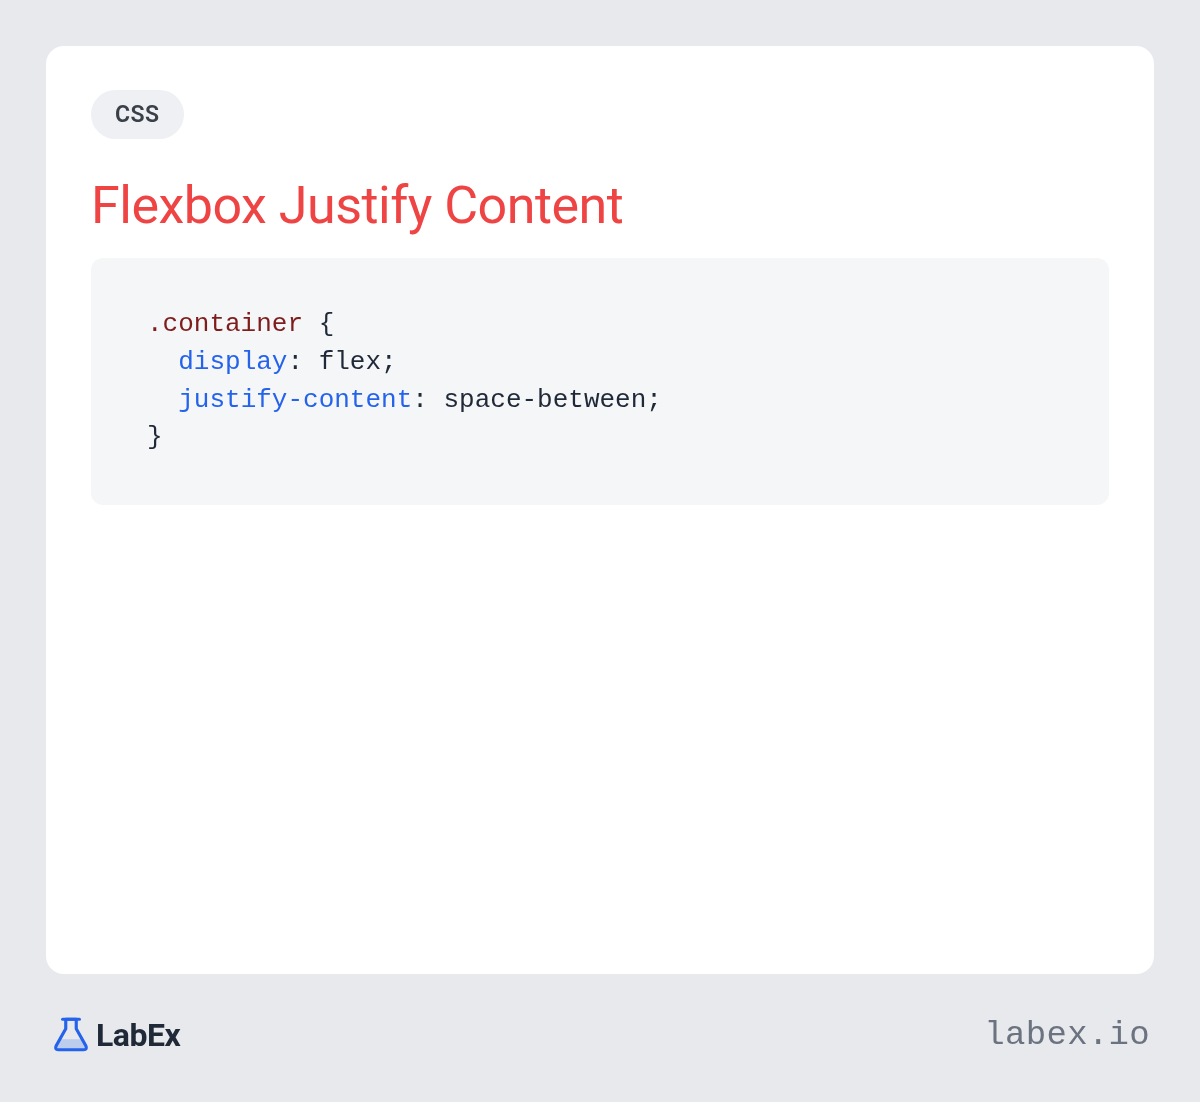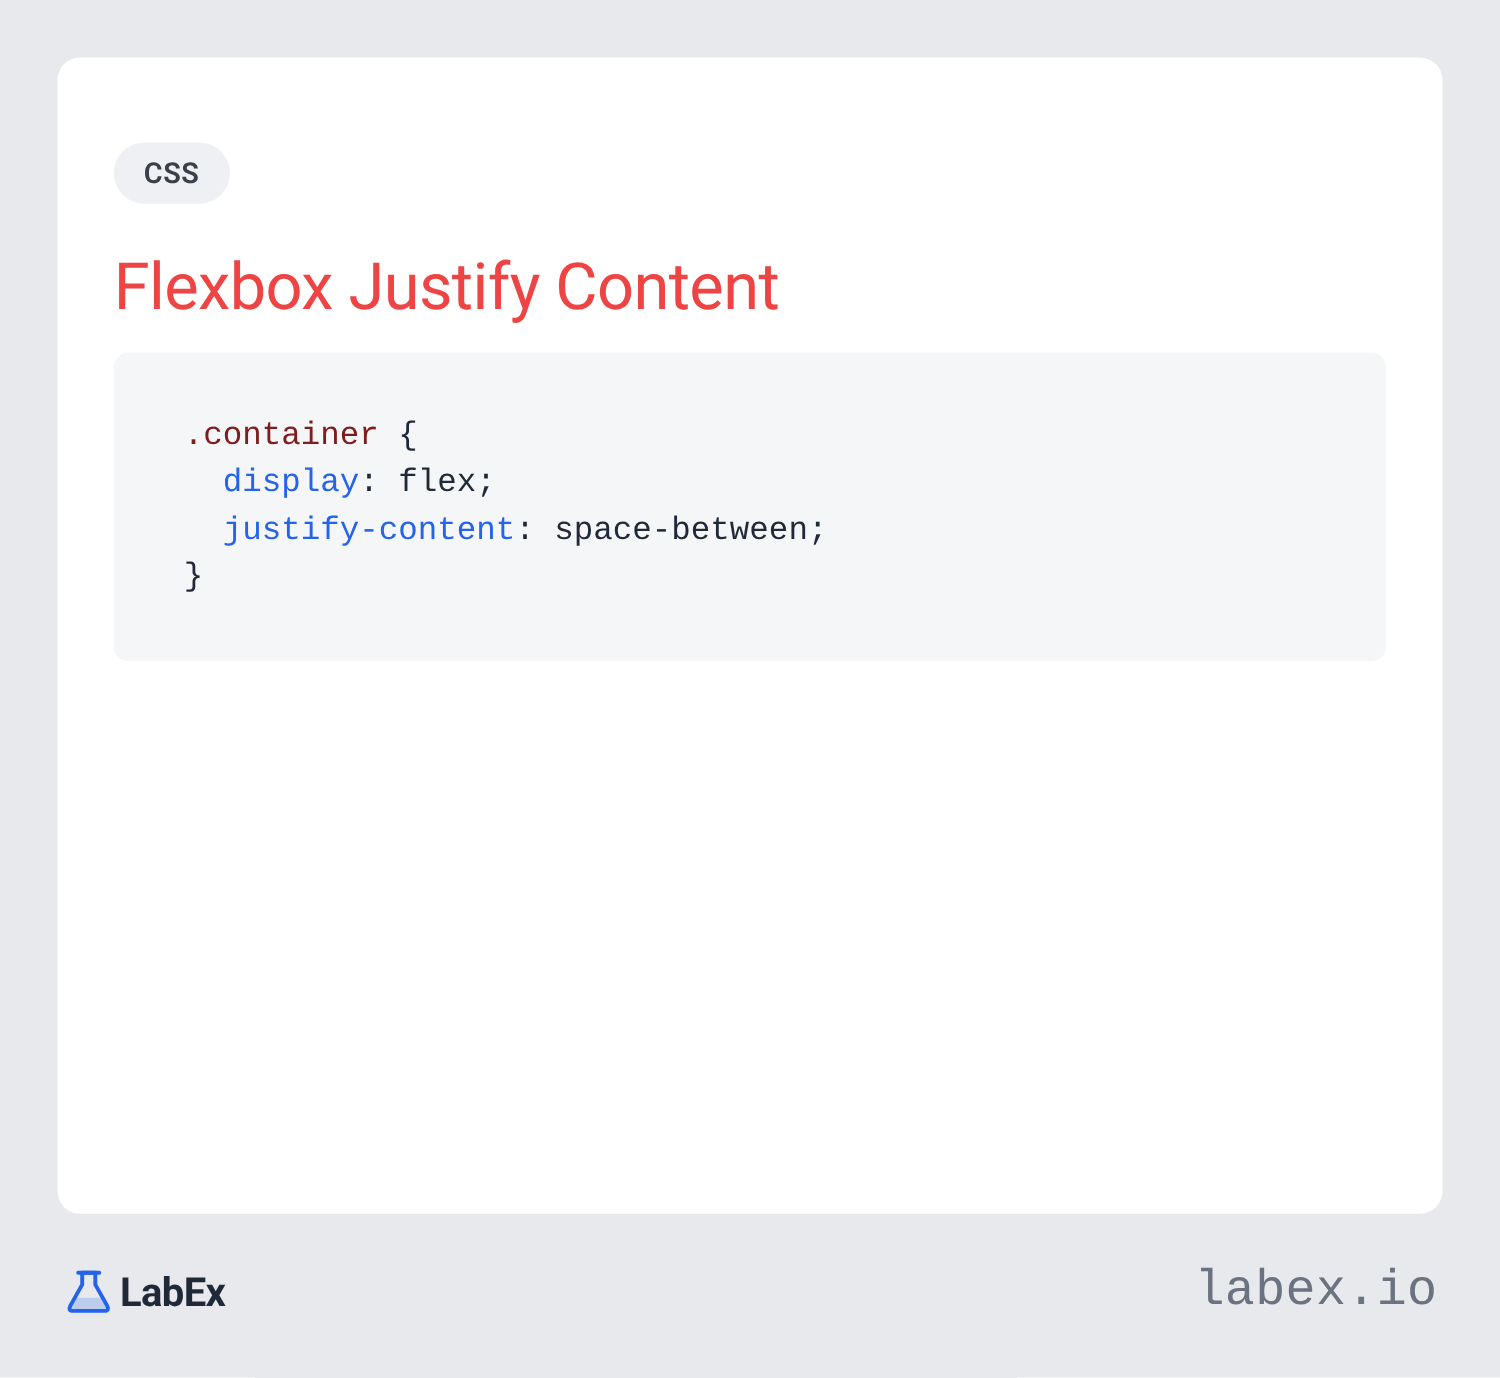--- a/index.html
+++ b/index.html
@@ -14,21 +14,21 @@
       background: #e7e9ec;
       font-family: -apple-system, BlinkMacSystemFont, "Segoe UI", Roboto, Helvetica, Arial, sans-serif;
       padding: 46px;
       display: flex;
       flex-direction: column;
     }
 
     .card {
       background: #ffffff;
       border-radius: 18px;
-      padding: 68px 45px 70px 45px;
+      padding: 44px 45px 70px 45px;
       flex: 1;
       display: flex;
       flex-direction: column;
     }
 
     .tag {
       display: inline-block;
       background: #eef0f3;
       color: #3a4049;
       font-size: 23px;
@@ -117,21 +117,21 @@
 
     .logo-text {
       font-size: 32px;
       font-weight: 700;
       color: #1f2937;
       letter-spacing: -0.5px;
     }
 
     .footer-url {
       font-family: "SFMono-Regular", Consolas, "Liberation Mono", Menlo, monospace;
-      font-size: 40px;
+      font-size: 34px;
       color: #6b7280;
       letter-spacing: 0.3px;
     }
   </style>
 </head>
 <body>
 
 <div class="card">
   <div class="tag">CSS</div>
   <h1 class="title">Flexbox Justify Content</h1>

